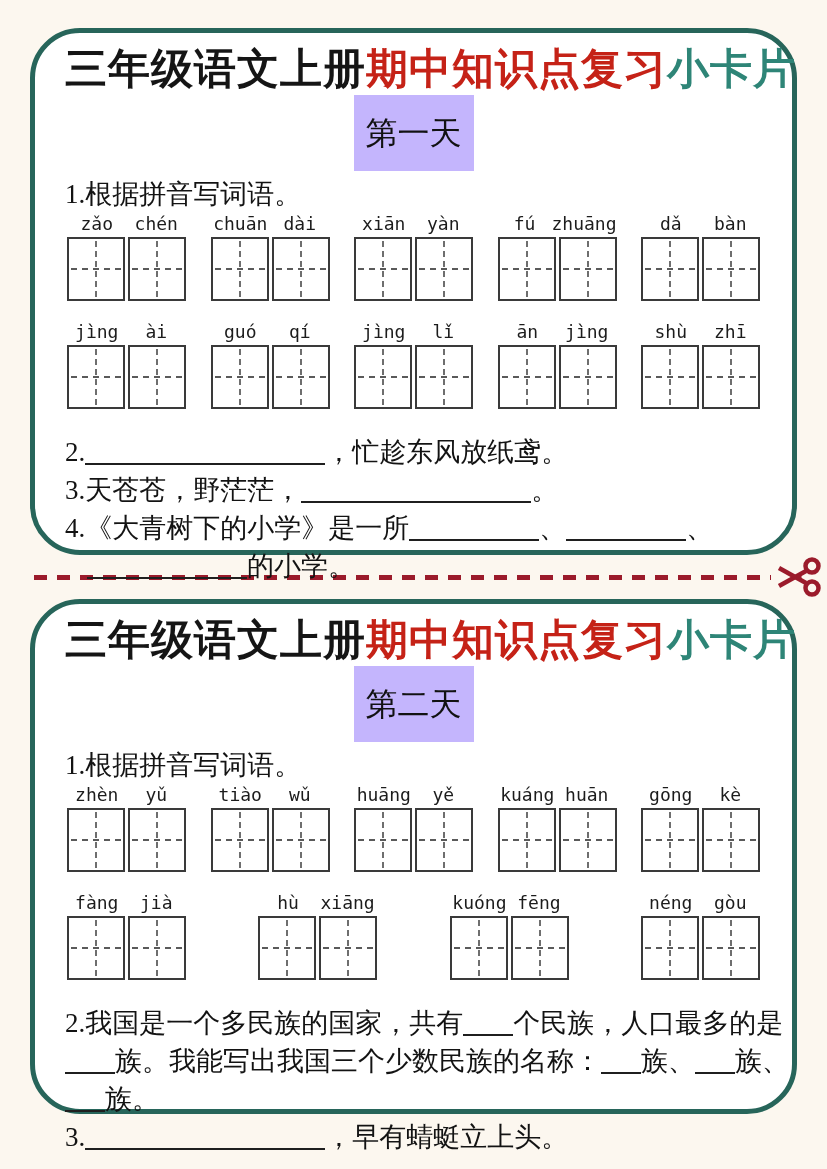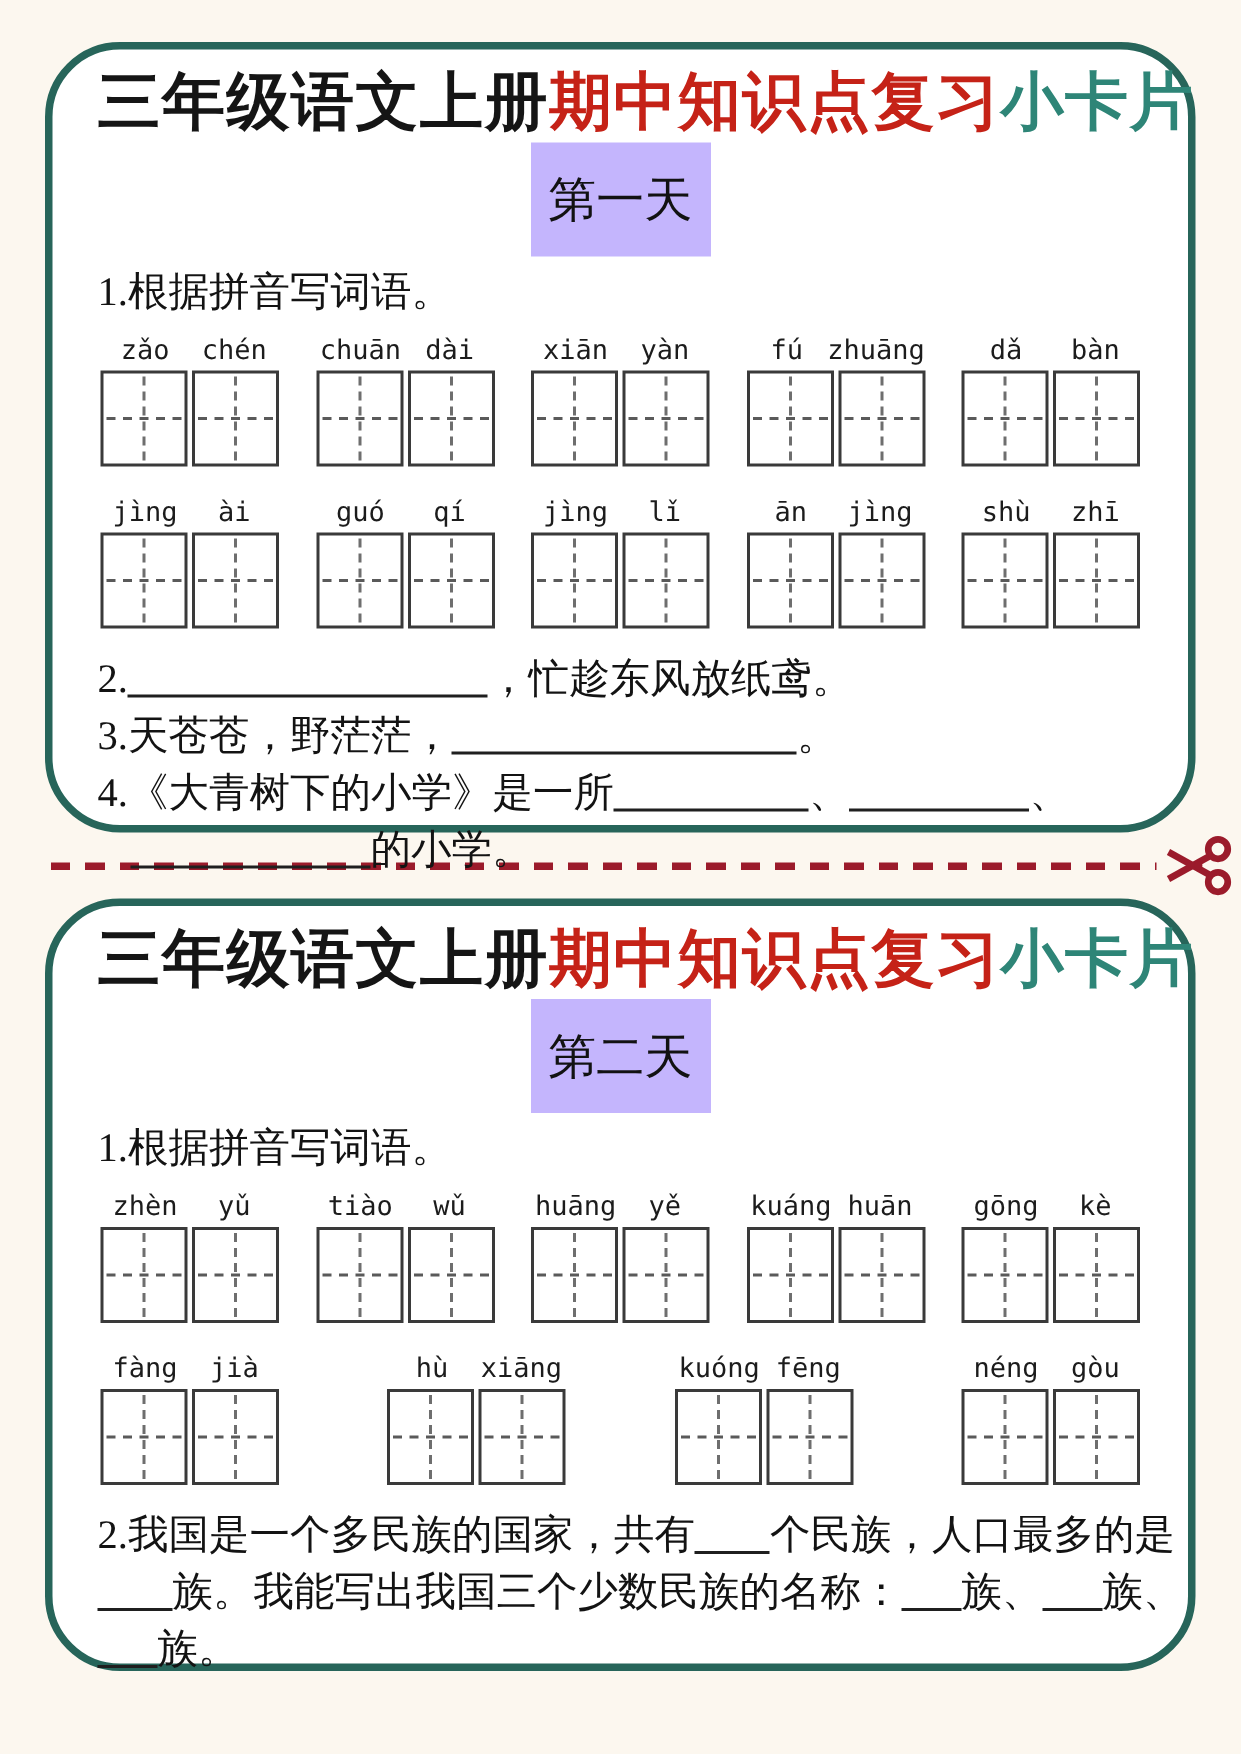--- a/index.html
+++ b/index.html
@@ -45,27 +45,26 @@
     padding:18px 12px;
   }
 
   .q-label, .q-line {
     font-size:27px;
     line-height:38px;
     color:#131313;
     white-space:nowrap;
   }
   .q1-label { margin-top:4px; }
-  .q-block  { margin-top:14px; }
+  .q-block  { margin-top:24px; }
   .indent-line { padding-left:22px; }
 
   .pinyin-row {
     display:flex;
     justify-content:space-between;
-    margin-top:10px;
     padding:0 2px;
   }
   .row-gap { margin-top:20px; }
   .word-group { display:flex; flex-direction:column; }
   .pinyin-pair { display:flex; margin-bottom:2px; }
   .pinyin-syllable {
     flex:1;
     text-align:center;
     font-family:"DejaVu Sans Mono",monospace;
     font-size:18px;
@@ -465,14 +464,15 @@
             <div class="hline"></div>
           </div>
         </div>
       </div>
     </div>
 
   <div class="q-block">
     <div class="q-line">2.我国是一个多民族的国家，共有<span class="blank" style="width: 50px;"></span>个民族，人口最多的是</div>
     <div class="q-line"><span class="blank" style="width: 50px;"></span>族。我能写出我国三个少数民族的名称：<span class="blank" style="width: 40px;"></span>族、<span class="blank" style="width: 40px;"></span>族、</div>
     <div class="q-line"><span class="blank" style="width: 40px;"></span>族。</div>
+    <div class="q-line">3.<span class="blank" style="width: 240px;"></span>，早有蜻蜓立上头。</div>
   </div>
 </div>
 
 </body></html>

